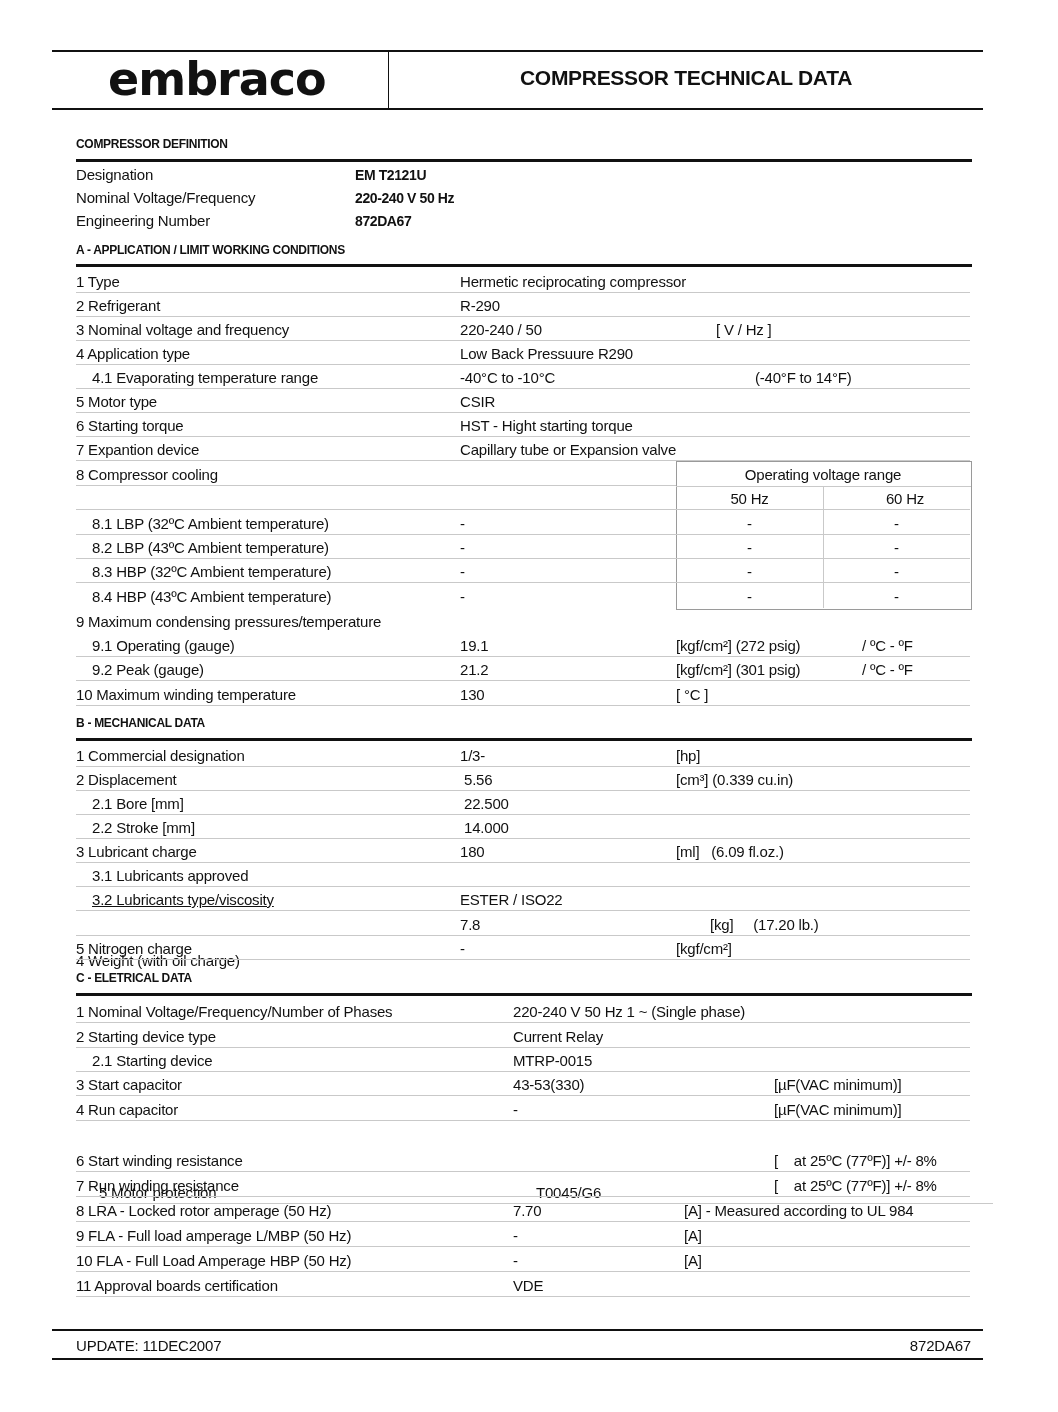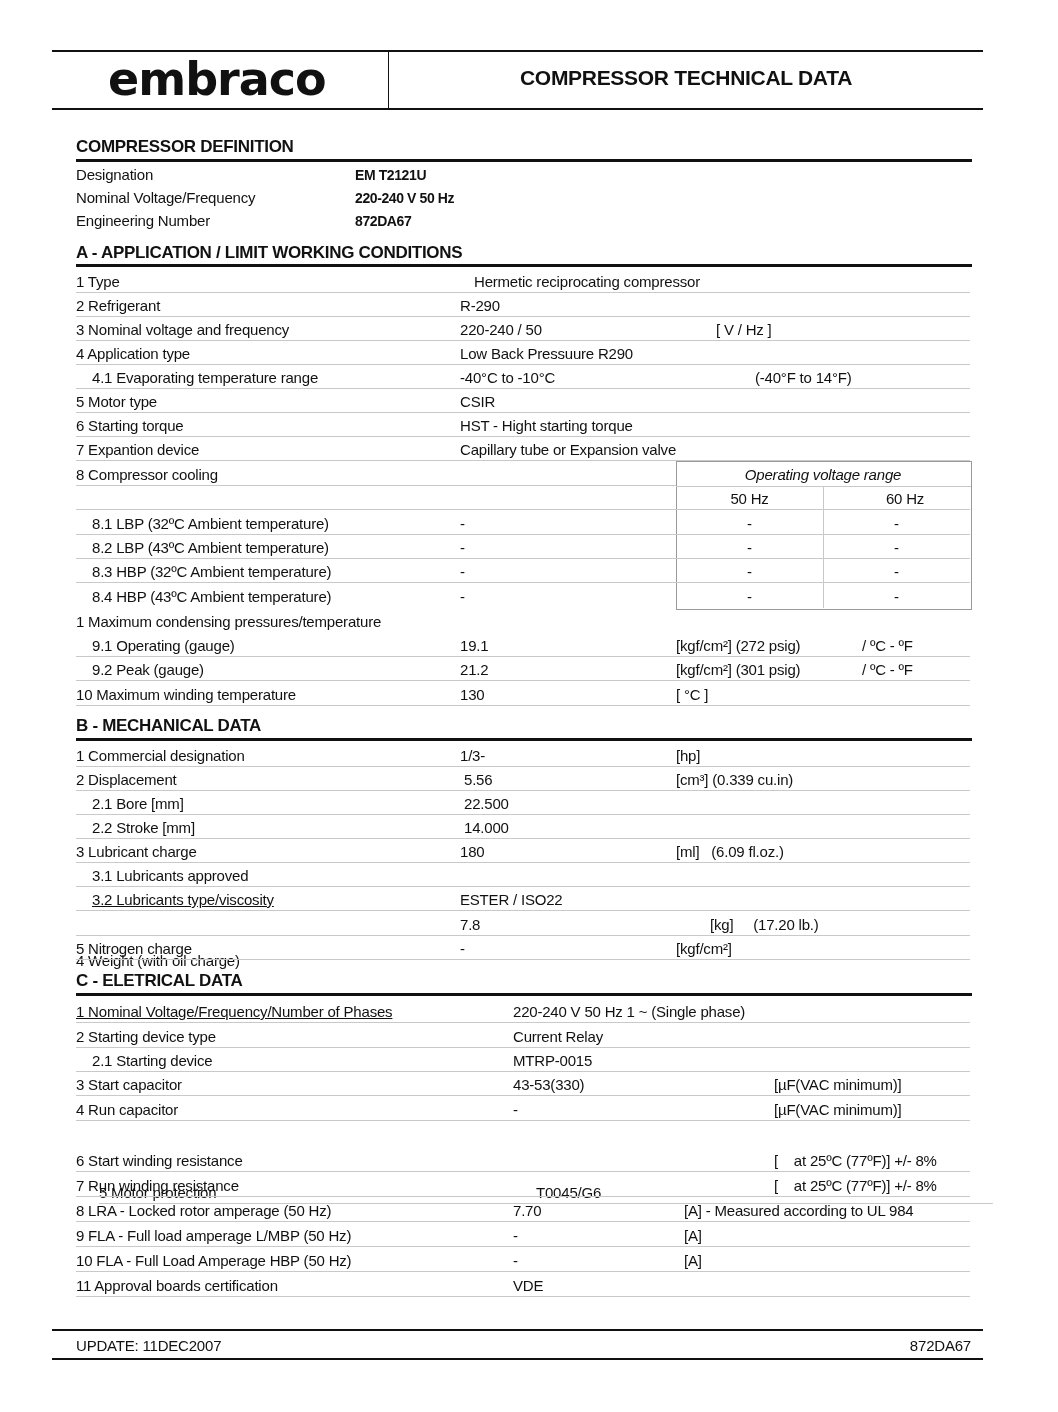--- a/index.html
+++ b/index.html
@@ -1,21 +1,21 @@
 <!DOCTYPE html>
 <html><head>
 <meta charset="utf-8">
 <style>
   html, body { margin: 0; padding: 0; background: #ffffff; }
   body { width: 1058px; height: 1412px; position: relative; font-family: "Liberation Sans", sans-serif; color: #111; overflow: hidden; }
   .abs { position: absolute; }
   .hline { position: absolute; background: #111; }
   .logo { font-family: "DejaVu Sans", sans-serif; font-weight: bold; font-size: 46px; letter-spacing: -1px; color: #111; }
   .title { font-weight: bold; font-size: 21px; letter-spacing: -0.3px; }
-  .sec { font-weight: bold; font-size: 17px; letter-spacing: -0.3px; }
+  .sec { font-weight: bold; font-size: 12px; letter-spacing: -0.3px; }
   .row { position: absolute; left: 76px; width: 894px; height: 24px; font-size: 15px; letter-spacing: -0.2px; }
   .row .c { position: absolute; top: 4px; white-space: nowrap; }
   .row .line { position: absolute; left: 0; right: 0; bottom: 0; height: 1px; background: #c9c9c9; }
   .def { position: absolute; font-size: 15px; letter-spacing: -0.2px; white-space: nowrap; }
   .defv { font-weight: bold; font-size: 14px; letter-spacing: -0.4px; }
   .grid-box { position: absolute; border: 1px solid #9a9a9a; }
   .center { text-align: center; }
 </style>
 </head>
 <body>
@@ -34,21 +34,21 @@
 <div class="def" style="left:76px; top:189px;">Nominal Voltage/Frequency</div>
 <div class="def defv" style="left:355px; top:190px;">220-240 V 50 Hz</div>
 <div class="def" style="left:76px; top:212px;">Engineering Number</div>
 <div class="def defv" style="left:355px; top:213px;">872DA67</div>
 
 <div class="abs sec" style="left:76px; top:243px;">A - APPLICATION / LIMIT WORKING CONDITIONS</div>
 <div class="hline" style="left:76px; top:264px; width:896px; height:3px;"></div>
 
 <div class="row" style="top:269px;">
   <span class="c" style="left:0;">1 Type</span>
-  <span class="c" style="left:384px;margin-left:14px;">Hermetic reciprocating compressor</span>
+  <span class="c" style="left:384px;">Hermetic reciprocating compressor</span>
   <span class="line"></span>
 </div>
 <div class="row" style="top:293px;">
   <span class="c" style="left:0;">2 Refrigerant</span>
   <span class="c" style="left:384px;">R-290</span>
   <span class="line"></span>
 </div>
 <div class="row" style="top:317px;">
   <span class="c" style="left:0;">3 Nominal voltage and frequency</span>
   <span class="c" style="left:384px;">220-240 / 50</span>
@@ -81,21 +81,21 @@
   <span class="c" style="left:384px;">Capillary tube or Expansion valve</span>
   <span class="line"></span>
 </div>
 
 <div class="grid-box" style="left:676px; top:461px; width:294px; height:147px;"></div>
 <div class="abs" style="left:676px; top:486px; width:295px; height:1px; background:#c9c9c9;"></div>
 <div class="abs" style="left:823px; top:486px; width:1px; height:122px; background:#c9c9c9;"></div>
 
 <div class="row" style="top:462px;">
   <span class="c" style="left:0;">8 Compressor cooling</span>
-  <span class="c center" style="left:600px; width:294px;font-style:italic;">Operating voltage range</span>
+  <span class="c center" style="left:600px; width:294px;">Operating voltage range</span>
   <span class="line" style="right:294px;"></span>
 </div>
 <div class="row" style="top:486px;">
   <span class="c center" style="left:600px; width:147px;">50 Hz</span>
   <span class="c center" style="left:747px; width:164px;">60 Hz</span>
   <span class="line"></span>
 </div>
 <div class="row" style="top:511px;">
   <span class="c" style="left:16px;">8.1 LBP (32ºC Ambient temperature)</span>
   <span class="c" style="left:384px;">-</span>
@@ -118,21 +118,21 @@
   <span class="line"></span>
 </div>
 <div class="row" style="top:584px;">
   <span class="c" style="left:16px;">8.4 HBP (43ºC Ambient temperature)</span>
   <span class="c" style="left:384px;">-</span>
   <span class="c center" style="left:600px; width:147px;">-</span>
   <span class="c center" style="left:747px; width:147px;">-</span>
 </div>
 
 <div class="row" style="top:609px;">
-  <span class="c" style="left:0;">1 Maximum condensing pressures/temperature</span>
+  <span class="c" style="left:0;">9 Maximum condensing pressures/temperature</span>
 </div>
 <div class="row" style="top:633px;">
   <span class="c" style="left:16px;">9.1 Operating (gauge)</span>
   <span class="c" style="left:384px;">19.1</span>
   <span class="c" style="left:600px;">[kgf/cm²] (272 psig)</span>
   <span class="c" style="left:786px;">/  ºC - ºF</span>
   <span class="line"></span>
 </div>
 <div class="row" style="top:657px;">
   <span class="c" style="left:16px;">9.2 Peak (gauge)</span>
@@ -198,21 +198,21 @@
   <span class="c" style="left:0;">5 Nitrogen charge</span>
   <span class="c" style="left:384px;">-</span>
   <span class="c" style="left:600px;">[kgf/cm²]</span>
   <span class="line"></span>
 </div>
 
 <div class="abs sec" style="left:76px; top:971px;">C - ELETRICAL DATA</div>
 <div class="hline" style="left:76px; top:993px; width:896px; height:3px;"></div>
 
 <div class="row" style="top:999px;">
-  <span class="c" style="left:0;text-decoration:underline;">1 Nominal Voltage/Frequency/Number of Phases</span>
+  <span class="c" style="left:0;">1 Nominal Voltage/Frequency/Number of Phases</span>
   <span class="c" style="left:437px;">220-240 V 50 Hz 1 ~ (Single phase)</span>
   <span class="line"></span>
 </div>
 <div class="row" style="top:1024px;">
   <span class="c" style="left:0;">2 Starting device type</span>
   <span class="c" style="left:437px;">Current Relay</span>
   <span class="line"></span>
 </div>
 <div class="row" style="top:1048px;">
   <span class="c" style="left:16px;">2.1 Starting device</span>

